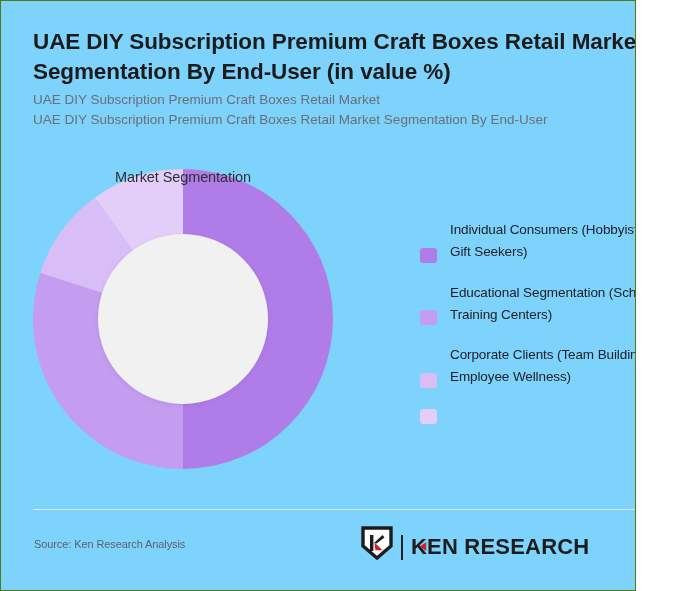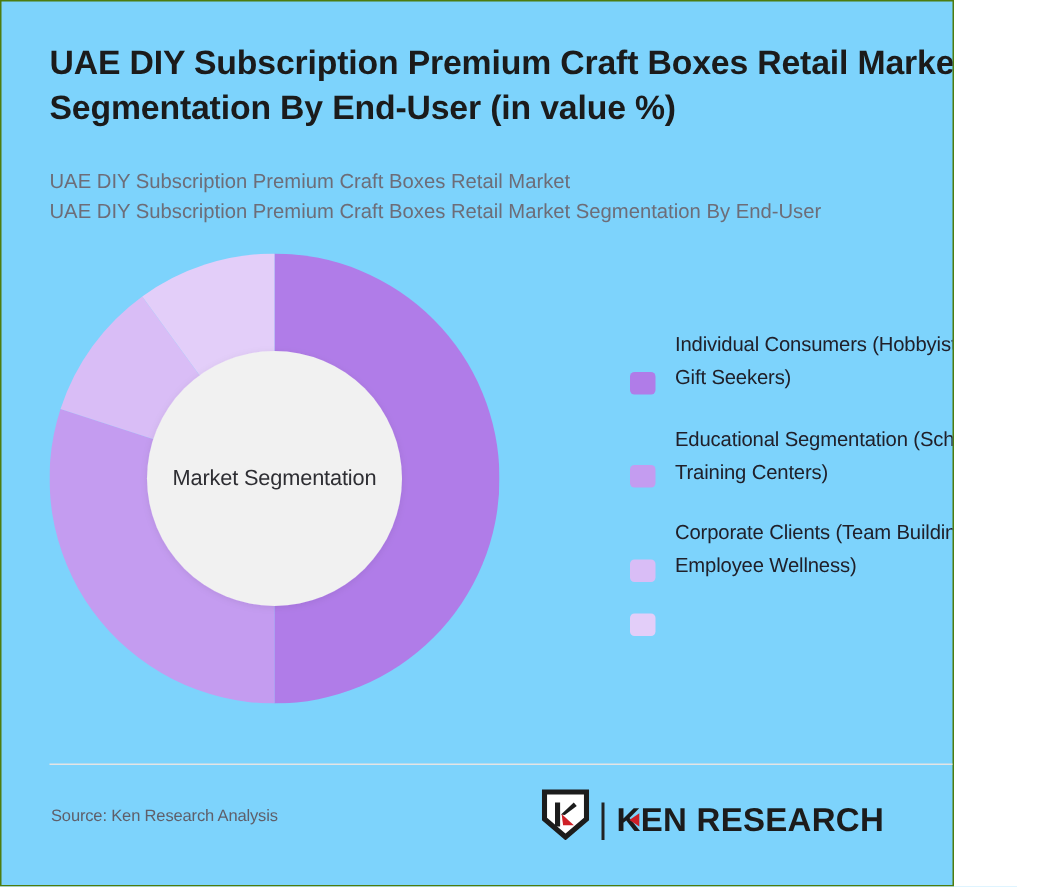--- a/index.html
+++ b/index.html
@@ -37,21 +37,21 @@
     margin: 0;
   }
   .subtitle {
     font-size: 13.5px;
     color: #6d6d78;
     line-height: 1.52;
     margin: 0;
     white-space: nowrap;
   }
   #subtitle-block {
-    margin-top: 24px;
+    margin-top: 3px;
   }
 
   
   #chart-area {
     position: absolute;
     left: 0;
     top: 168px;
     width: 700px;
     height: 330px;
   }
@@ -65,21 +65,21 @@
   #donut-svg {
     display: block;
   }
   #donut-center-label {
     position: absolute;
     left: 0;
     top: 0;
     width: 300px;
     height: 300px;
     display: flex;
-    align-items: center;
+    align-items: flex-start;
     justify-content: center;
     pointer-events: none;
   }
   #donut-center-label span {
     font-size: 14.5px;
     color: #2e2e33;
     letter-spacing: -0.1px;
   }
 
   

